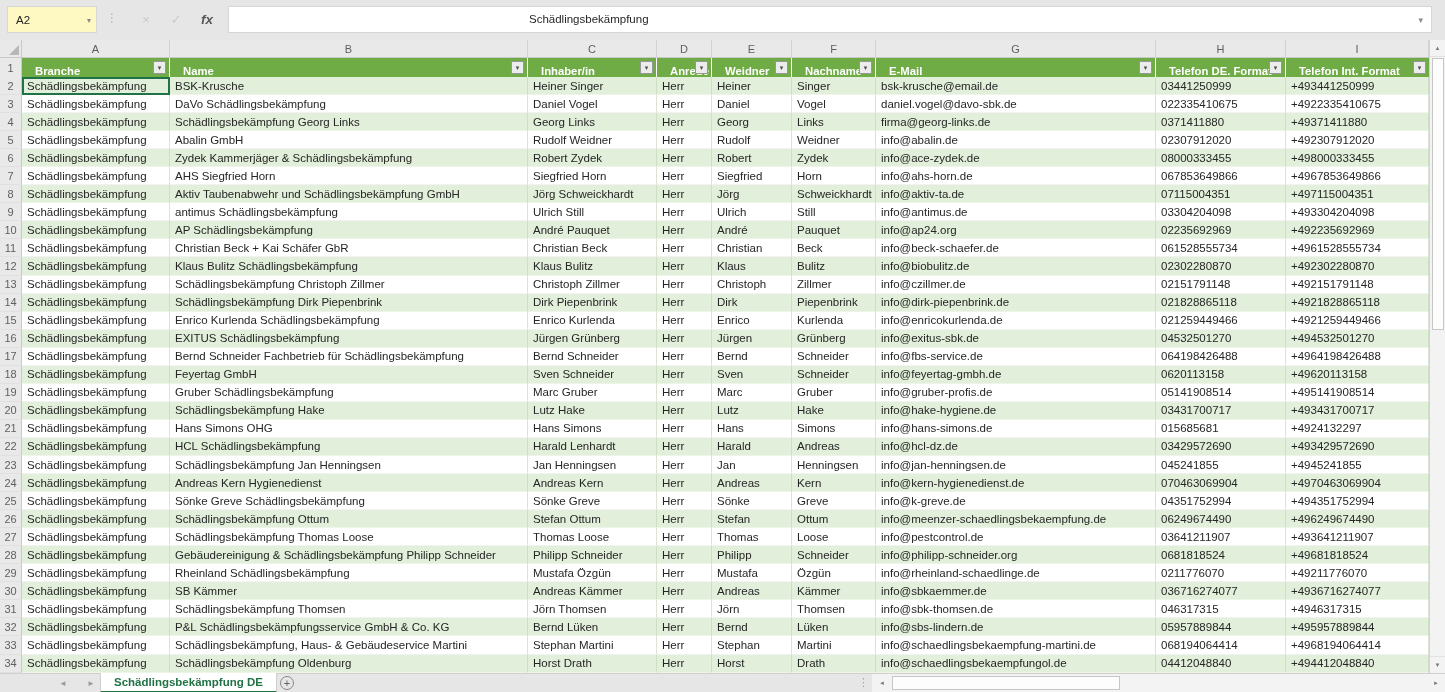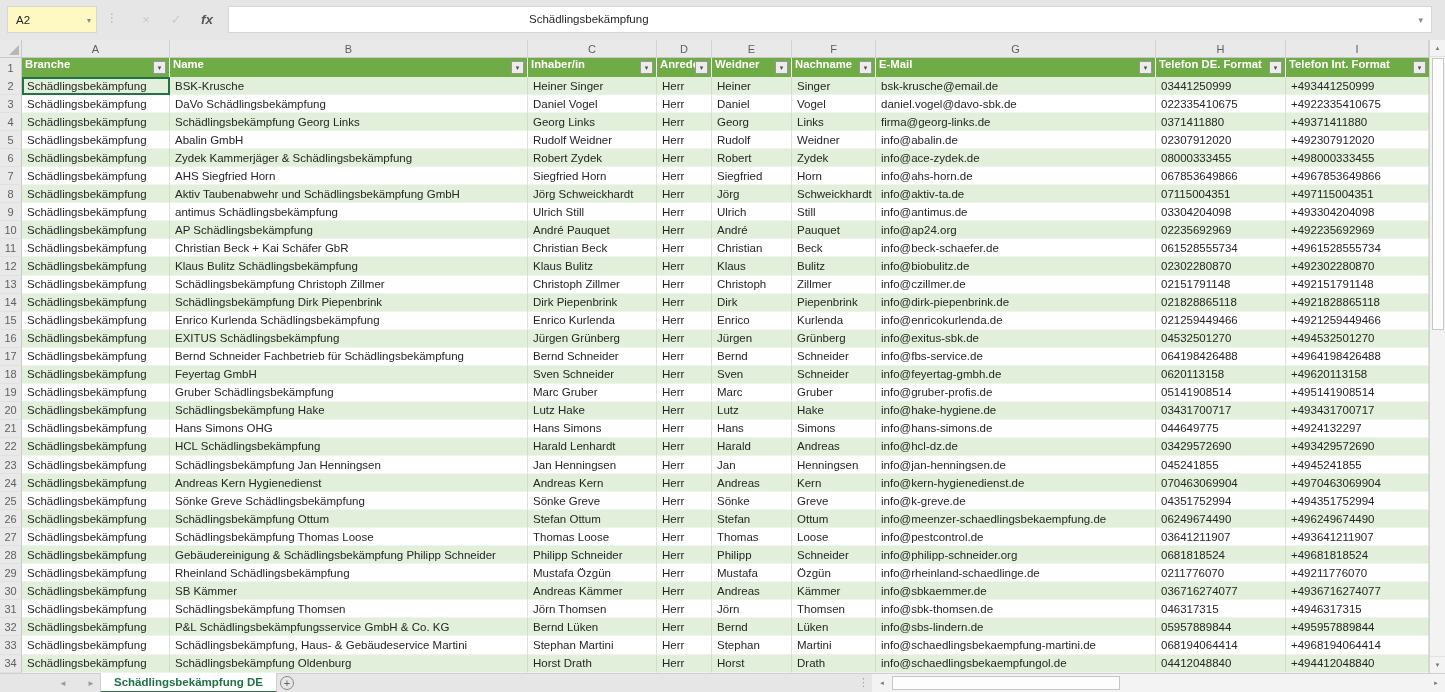--- a/index.html
+++ b/index.html
@@ -27,22 +27,22 @@
   .corner { background:#E9E9E9; border-right:1px solid #c9c9c9; border-bottom:1px solid #c9c9c9; position:relative; }
   .corner .tri { position:absolute; right:2px; bottom:2px; width:0; height:0;
                  border-bottom:10px solid #b7b7b7; border-left:10px solid transparent; }
   .col-letter { background:#E9E9E9; border-right:1px solid #d2d2d2; border-bottom:1px solid #c9c9c9;
                 display:flex; align-items:center; justify-content:center; color:#5f5f5f; font-size:11px; }
 
   
   .table-header { position:absolute; left:0; top:58px; width:1429px; height:19px; display:grid; grid-template-columns:var(--cols); }
   .rnum-h { background:#E9E9E9; border-right:1px solid #c9c9c9; display:flex; align-items:center; justify-content:center;
             color:#5f5f5f; font-size:11px; }
-  .thcell { background:#6FAC46; color:#fff; font-weight:bold; font-size:11.3px; display:flex; align-items:flex-start;
-            padding-left:3px; position:relative; border-right:1px solid #fff; white-space:nowrap; overflow:hidden; }
+  .thcell { background:#6FAC46; color:#fff; font-weight:bold; font-size:11.3px; display:flex; align-items:flex-end;
+            padding-left:13px; position:relative; border-right:1px solid #fff; white-space:nowrap; overflow:hidden; }
   .thcell:last-child { border-right:none; }
   .filter-btn { position:absolute; right:3px; top:3px; width:13px; height:13px; background:#ECECEC;
                 border:1px solid #979797; display:flex; align-items:center; justify-content:center;
                 font-size:7px; color:#4f4f4f; line-height:1; }
 
   
   .rows { position:absolute; left:0; top:77px; width:1429px; height:596px; background:#fff; overflow:hidden; }
   .r { display:grid; grid-template-columns:var(--cols); height:18.06px; }
   .rnum { background:#E9E9E9; border-right:1px solid #c9c9c9; border-bottom:1px solid #e0e0e0;
           display:flex; align-items:center; justify-content:center; color:#5f5f5f; font-size:11px; }
@@ -388,21 +388,21 @@
       </div>
       <div class="r">
         <div class="rnum">21</div>
         <div class="c">Schädlingsbekämpfung</div>
         <div class="c">Hans Simons OHG</div>
         <div class="c">Hans Simons</div>
         <div class="c">Herr</div>
         <div class="c">Hans</div>
         <div class="c">Simons</div>
         <div class="c">info@hans-simons.de</div>
-        <div class="c">044649775</div>
+        <div class="c">015685681</div>
         <div class="c">+4924132297</div>
       </div>
       <div class="r band">
         <div class="rnum">22</div>
         <div class="c">Schädlingsbekämpfung</div>
         <div class="c">HCL Schädlingsbekämpfung</div>
         <div class="c">Harald Lenhardt</div>
         <div class="c">Herr</div>
         <div class="c">Harald</div>
         <div class="c">Andreas</div>

